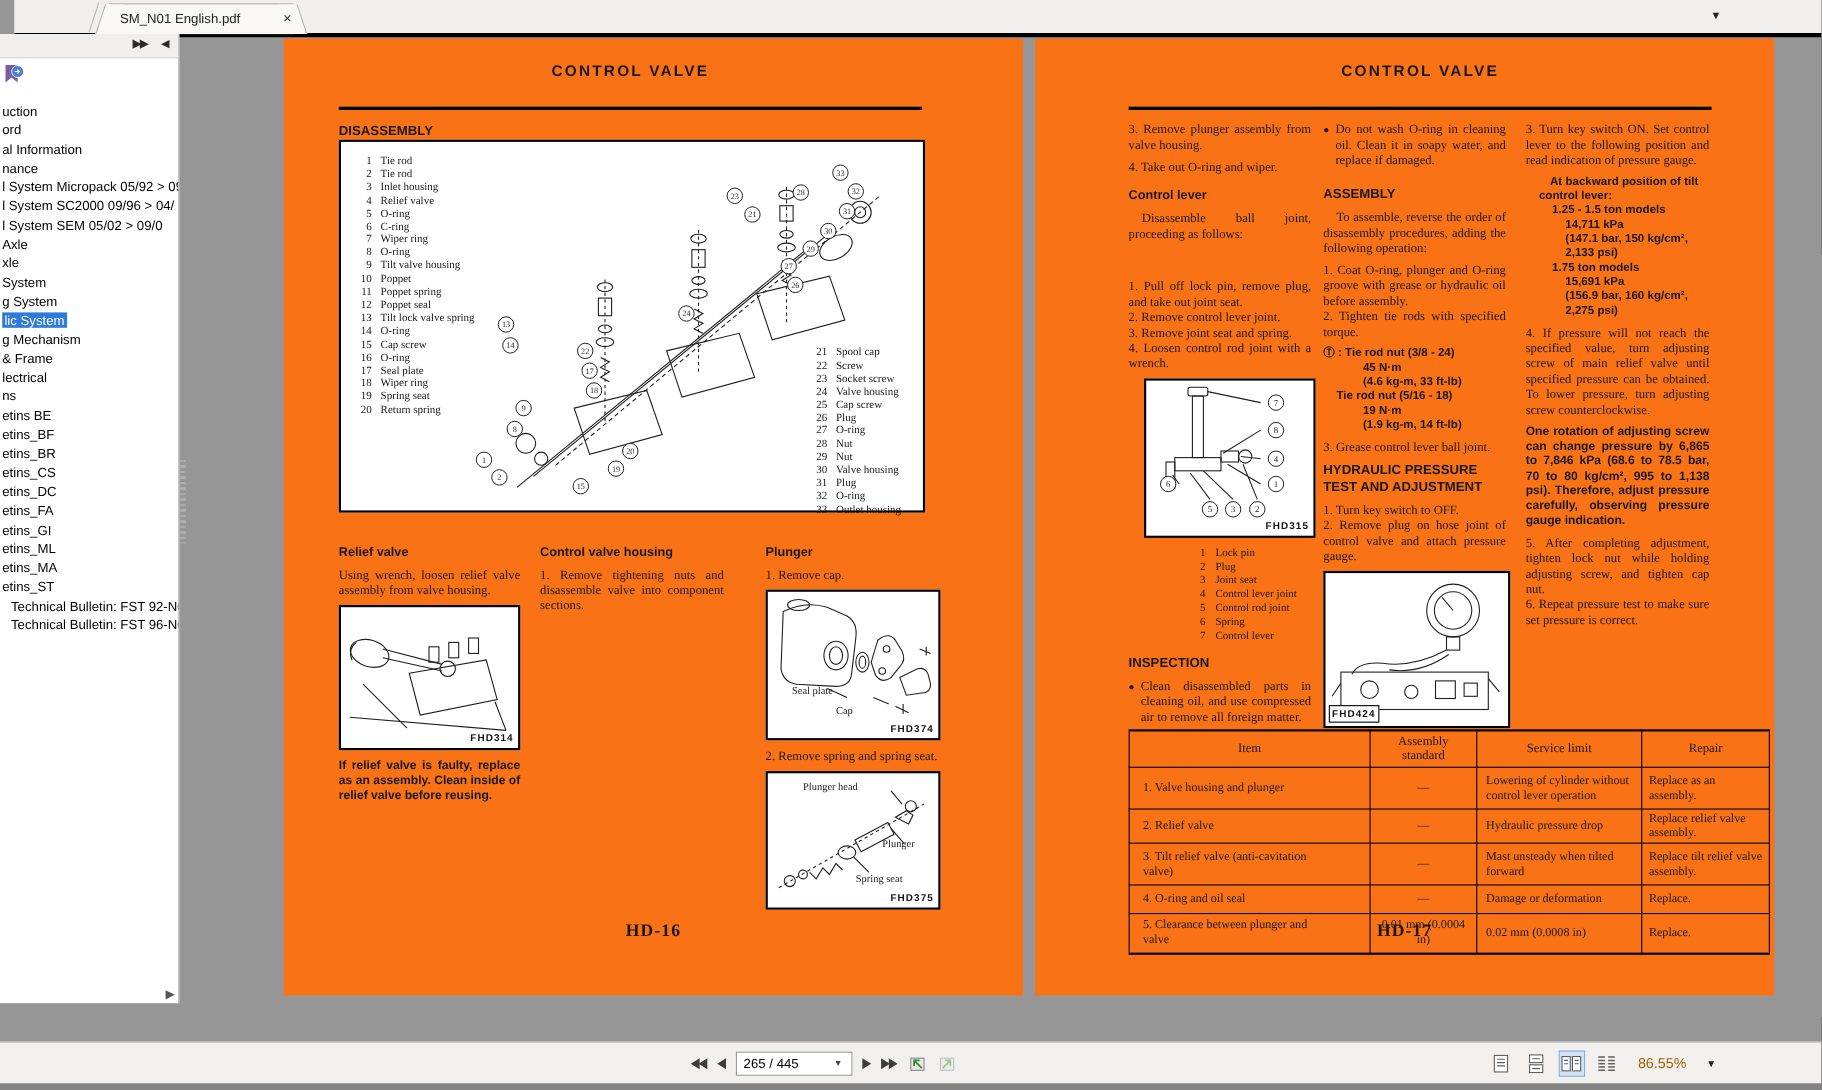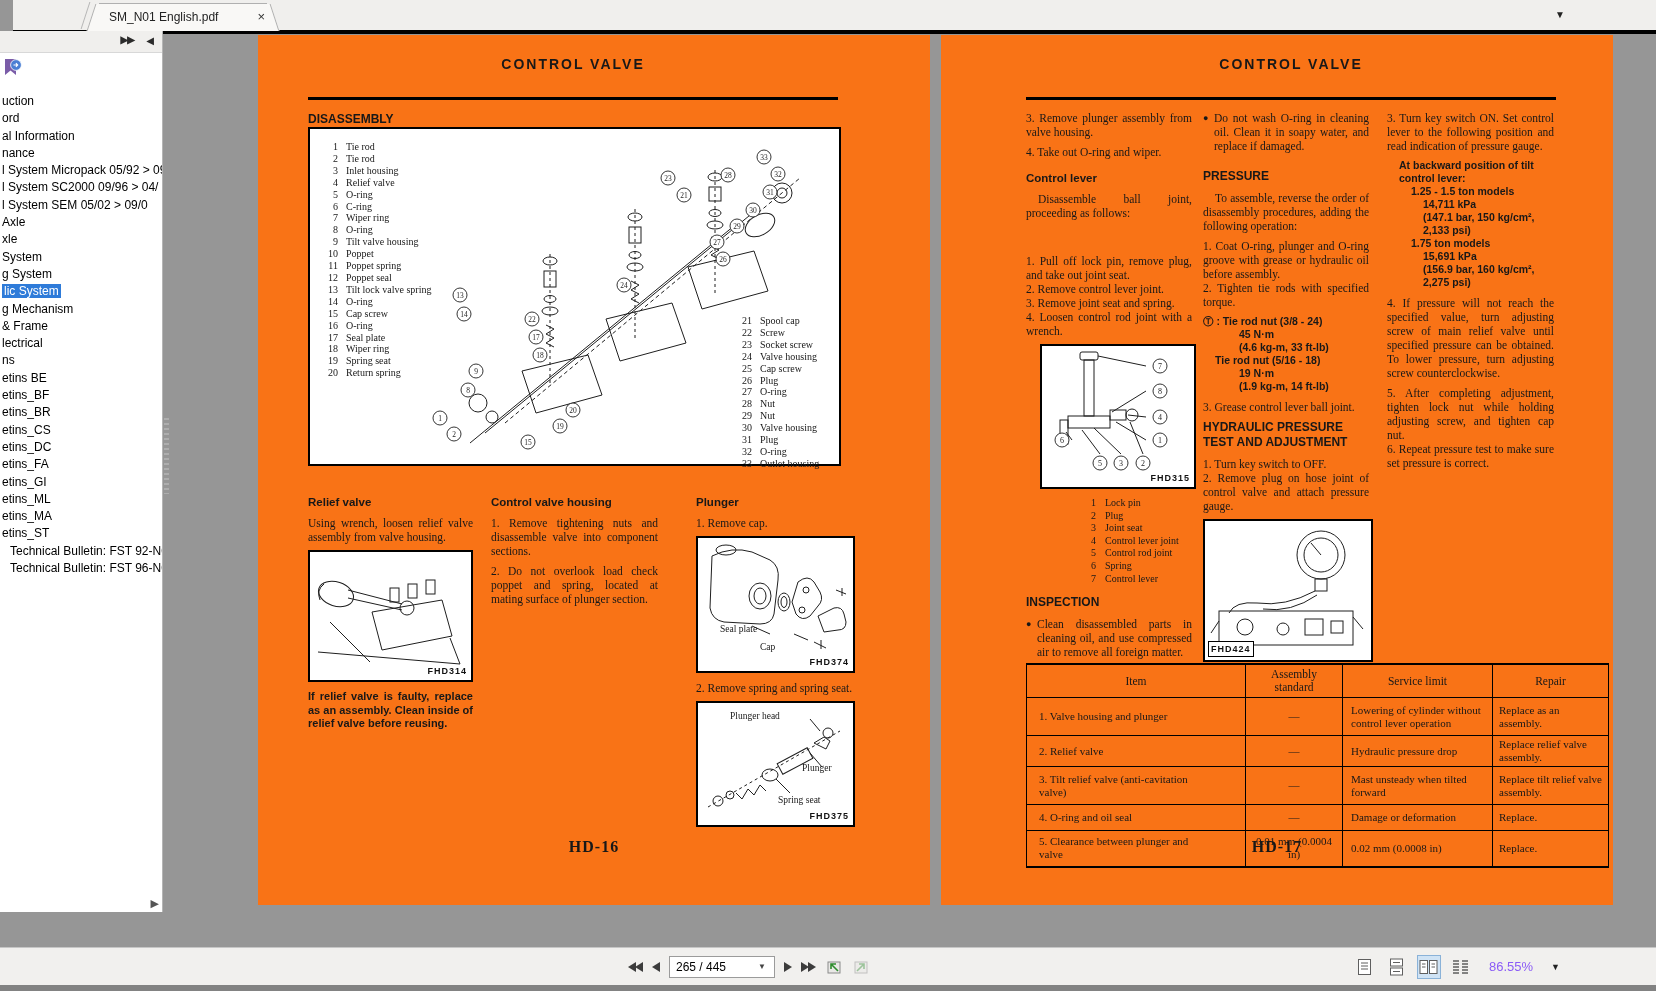--- a/index.html
+++ b/index.html
@@ -98,21 +98,21 @@
   .tri{width:0;height:0;border-top:5px solid transparent;border-bottom:5px solid transparent;}
   .tri.l{border-right:8px solid #3c3c3c;}
   .tri.r{border-left:8px solid #3c3c3c;}
   .dbl .tri+.tri{margin-left:-1px;}
   .pagebox{width:104px;height:20px;background:#fff;border:1px solid #9b9b9b;display:flex;align-items:center;}
   .pagebox input{border:0;outline:0;width:82px;font-size:12px;padding:0 0 0 6px;font-family:"Liberation Sans",sans-serif;background:transparent;}
   .pagebox .caret{font-size:8px;color:#444;}
   .viewbar{position:absolute;right:96px;top:0;height:37px;display:flex;align-items:center;gap:8px;}
   .vicon{width:24px;height:24px;display:flex;align-items:center;justify-content:center;}
   .vicon.selected{background:#cfe3f5;border:1px solid #8ab2d8;width:22px;height:22px;}
-  .zoomtxt{font-size:13px;color:#8b5cf6;margin-left:8px;}
+  .zoomtxt{font-size:13px;color:#a16207;margin-left:8px;}
   .zoomcaret{font-size:9px;color:#222;margin-left:10px;}
   svg{display:block;}
   .sk{stroke:#1f1f1f;fill:none;stroke-width:1;}
 </style>
 </head>
 <body>
 
 <div class="app">
 
   <div class="tabbar">
@@ -408,21 +408,20 @@
           <path class="sk" d="M20,70 L60,110 M140,86 L150,112 M8,100 L150,112"></path>
         </svg>
         <span class="figcode">FHD314</span>
       </div>
       <p class="note">If relief valve is faulty, replace as an assembly. Clean inside of relief valve before reusing.</p>
     </div>
 
     <div class="col lp-col2">
       <div class="h">Control valve housing</div>
       <p>1.  Remove tightening nuts and disassemble valve into component sections.</p>
-      <p>2.  Do not overlook load check poppet and spring, located at mating surface of plunger section.</p>
     </div>
 
     <div class="col lp-col3">
       <div class="h">Plunger</div>
       <p>1.  Remove cap.</p>
       <div class="figbox infig" style="width:155px;height:133px;">
         <svg width="151" height="125" viewBox="0 0 151 125">
           <path class="sk" d="M14,18 q20,-10 40,-4 l18,8 q10,6 8,20 l-4,34 q-2,10 -14,10 l-36,-2 q-12,-2 -14,-14 Z"></path>
           <ellipse class="sk" cx="62" cy="58" rx="11" ry="13"></ellipse>
             <ellipse class="sk" cx="62" cy="58" rx="6" ry="8"></ellipse>
@@ -542,21 +541,21 @@
           <span class="b">●</span>
         <p>Clean disassembled parts in cleaning oil, and use compressed air to remove all foreign matter.</p>
         </div>
     </div>
 
     <div class="col rp-col2">
       <div class="bullet">
           <span class="b">●</span>
         <p>Do not wash O-ring in cleaning oil. Clean it in soapy water, and replace if damaged.</p>
         </div>
-      <div class="bighead" style="margin-top:10px;">PRESSURE</div>
+      <div class="bighead" style="margin-top:10px;">ASSEMBLY</div>
       <p style="text-indent:12px;">To assemble, reverse the order of disassembly procedures, adding the following operation:</p>
       <p style="margin-bottom:0;">1.  Coat O-ring, plunger and O-ring groove with grease or hydraulic oil before assembly.</p>
       <p>2.  Tighten tie rods with specified torque.</p>
       <div class="specblk">
           <div style="padding-left: 0px;">Ⓣ : Tie rod nut (3/8 - 24)</div>
           <div style="padding-left: 36px;">45 N·m</div>
           <div style="padding-left: 36px;">(4.6 kg-m, 33 ft-lb)</div>
           <div style="padding-left: 12px;">Tie rod nut (5/16 - 18)</div>
           <div style="padding-left: 36px;">19 N·m</div>
           <div style="padding-left: 36px;">(1.9 kg-m, 14 ft-lb)</div>
@@ -580,32 +579,33 @@
             <rect class="sk" x="126" y="100" width="12" height="12"></rect>
           <path class="sk" d="M14,100 L6,112 M148,96 L158,108"></path>
         </svg>
         <span class="figcode boxed">FHD424</span>
       </div>
     </div>
 
     <div class="col rp-col3">
       <p>3.  Turn key switch ON. Set control lever to the following position and read indication of pressure gauge.</p>
       <div class="specblk">
-          <div style="padding-left: 12px;">At backward position of tilt</div>
+          <div style="padding-left: 12px; text-align: center;">At backward position of tilt</div>
           <div style="padding-left: 12px;">control lever:</div>
           <div style="padding-left: 24px;">1.25 - 1.5 ton models</div>
           <div style="padding-left: 36px;">14,711 kPa</div>
           <div style="padding-left: 36px;">(147.1 bar, 150 kg/cm²,</div>
           <div style="padding-left: 36px;">2,133 psi)</div>
           <div style="padding-left: 24px;">1.75 ton models</div>
           <div style="padding-left: 36px;">15,691 kPa</div>
           <div style="padding-left: 36px;">(156.9 bar, 160 kg/cm²,</div>
           <div style="padding-left: 36px;">2,275 psi)</div>
         </div>
       <p>4.  If pressure will not reach the specified value, turn adjusting screw of main relief valve until specified pressure can be obtained. To lower pressure, turn adjusting screw counterclockwise.</p>
+      <p class="note">One rotation of adjusting screw can change pressure by 6,865 to 7,846 kPa (68.6 to 78.5 bar, 70 to 80 kg/cm², 995 to 1,138 psi). Therefore, adjust pressure carefully, observing pressure gauge indication.</p>
       <p style="margin-top:6px;margin-bottom:0;">5.  After completing adjustment, tighten lock nut while holding adjusting screw, and tighten cap nut.</p>
       <p>6.  Repeat pressure test to make sure set pressure is correct.</p>
     </div>
 
     <table class="spectable">
       <colgroup>
           <col style="width:219px">
           <col style="width:97px">
           <col style="width:150px">
           <col style="width:116px">

